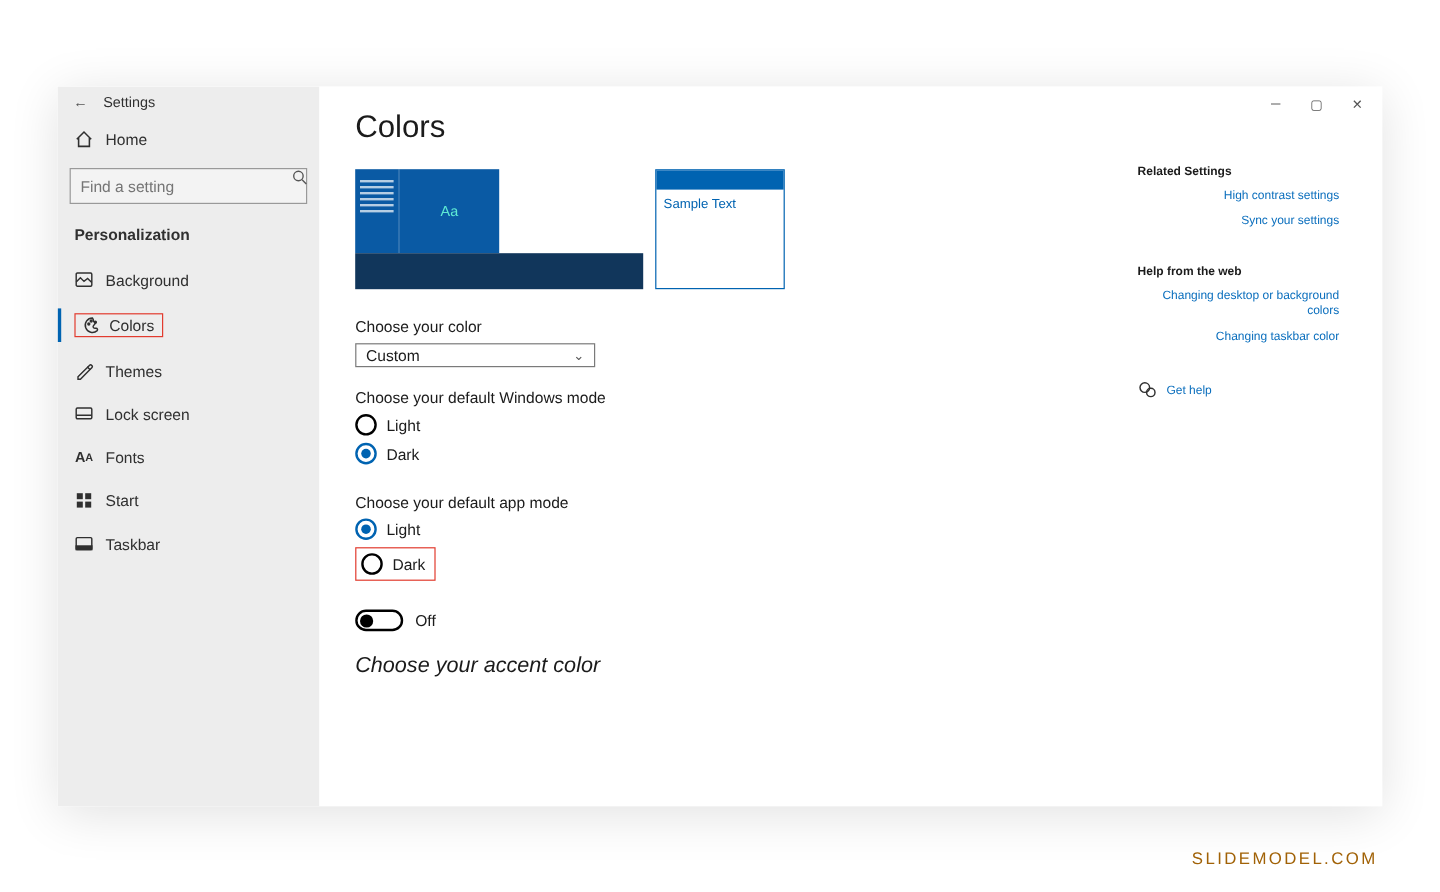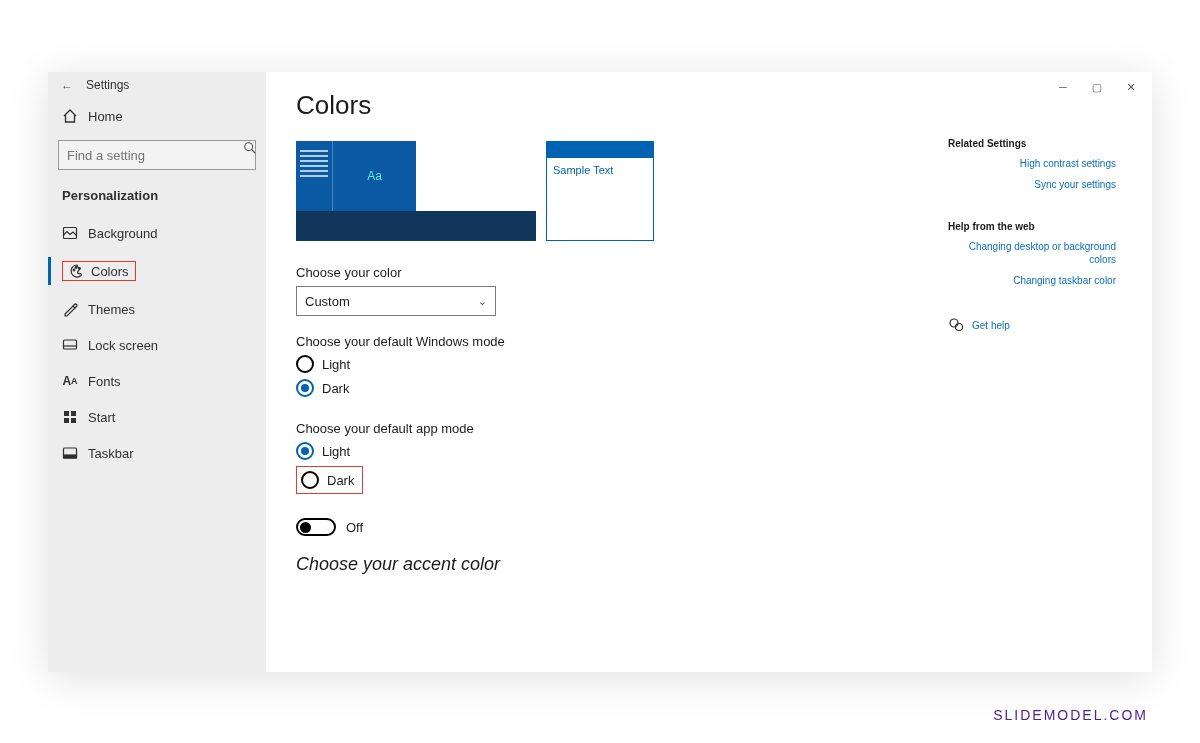--- a/index.html
+++ b/index.html
@@ -30,21 +30,21 @@
   .prev-tiles   { position:absolute; bottom:30px; left:0; width:120px; height:70px; background:#0a5aa4;
                   display:flex; }
   .prev-tiles .col1 { width:36px; padding:6px 4px; }
   .prev-tiles .col1 div { height:2px; background:#fff; margin:3px 0; opacity:.7; }
   .prev-tiles .col2 { flex:1; display:flex; align-items:center; justify-content:center; color:#5eead4; font-size:12px;
                       border-left:1px solid rgba(255,255,255,.25); }
   .prev-window { width:108px; height:100px; border:1px solid #0063b1; background:#fff; position:relative; }
   .prev-window .tb { height:16px; background:#0063b1; }
   .prev-window .st { font-size:11px; color:#0063b1; padding:6px; }
   .group-label { font-size:13px; margin:6px 0; }
-  .dropdown { width:200px; height:30px; border:1px solid #7a7a7a; display:flex; align-items:center;
+  .dropdown { width:200px; height:20px; border:1px solid #7a7a7a; display:flex; align-items:center;
               justify-content:space-between; padding:0 8px; font-size:13px; cursor:pointer; margin-bottom:18px; }
   .chev { font-size:11px; color:#555; }
   .radio-row { display:flex; align-items:center; gap:8px; margin:6px 0; font-size:13px; cursor:pointer; }
   .radio { width:18px; height:18px; border:2px solid #000; border-radius:50%; display:inline-flex;
            align-items:center; justify-content:center; }
   .radio.sel { border-color:#0063b1; }
   .radio.sel::after { content:""; width:8px; height:8px; background:#0063b1; border-radius:50%; }
   .red-wrap { display:inline-flex; align-items:center; gap:8px; border:1.5px solid #e23b2e; padding:4px 8px 4px 4px; }
   .sect-space { height:12px; }
   .toggle-row { display:flex; align-items:center; gap:10px; margin:6px 0 18px 0; font-size:13px; }
@@ -55,21 +55,21 @@
   .right-col { position:absolute; right:24px; top:66px; width:180px; font-size:10px; }
   .rc-head { font-weight:600; margin-bottom:8px; }
   .rc-link { color:#0a6ebd; margin:8px 12px; cursor:pointer; line-height:1.3;text-align:right; }
   .rc-sp { height:22px; }
   .rc-help { display:flex; align-items:center; gap:8px; color:#0a6ebd; cursor:pointer; }
   
   .win-ctrls { position:absolute; right:6px; top:4px; display:flex; gap:4px; }
   .win-btn { width:30px; height:22px; display:flex; align-items:center; justify-content:center;
              font-size:11px; color:#555; cursor:pointer; font-family:Arial; }
   
-  .watermark { position:absolute; right:52px; bottom:20px; font-size:14px; letter-spacing:2px; color:#4c1d95; }
+  .watermark { position:absolute; right:52px; bottom:20px; font-size:14px; letter-spacing:2px; color:#a16207; }
   svg { display:block; }
 </style>
 </head>
 <body>
 
 <div class="outer-frame">
 
   <div class="win-ctrls">
     <div class="win-btn">─</div>
     <div class="win-btn">▢</div>

